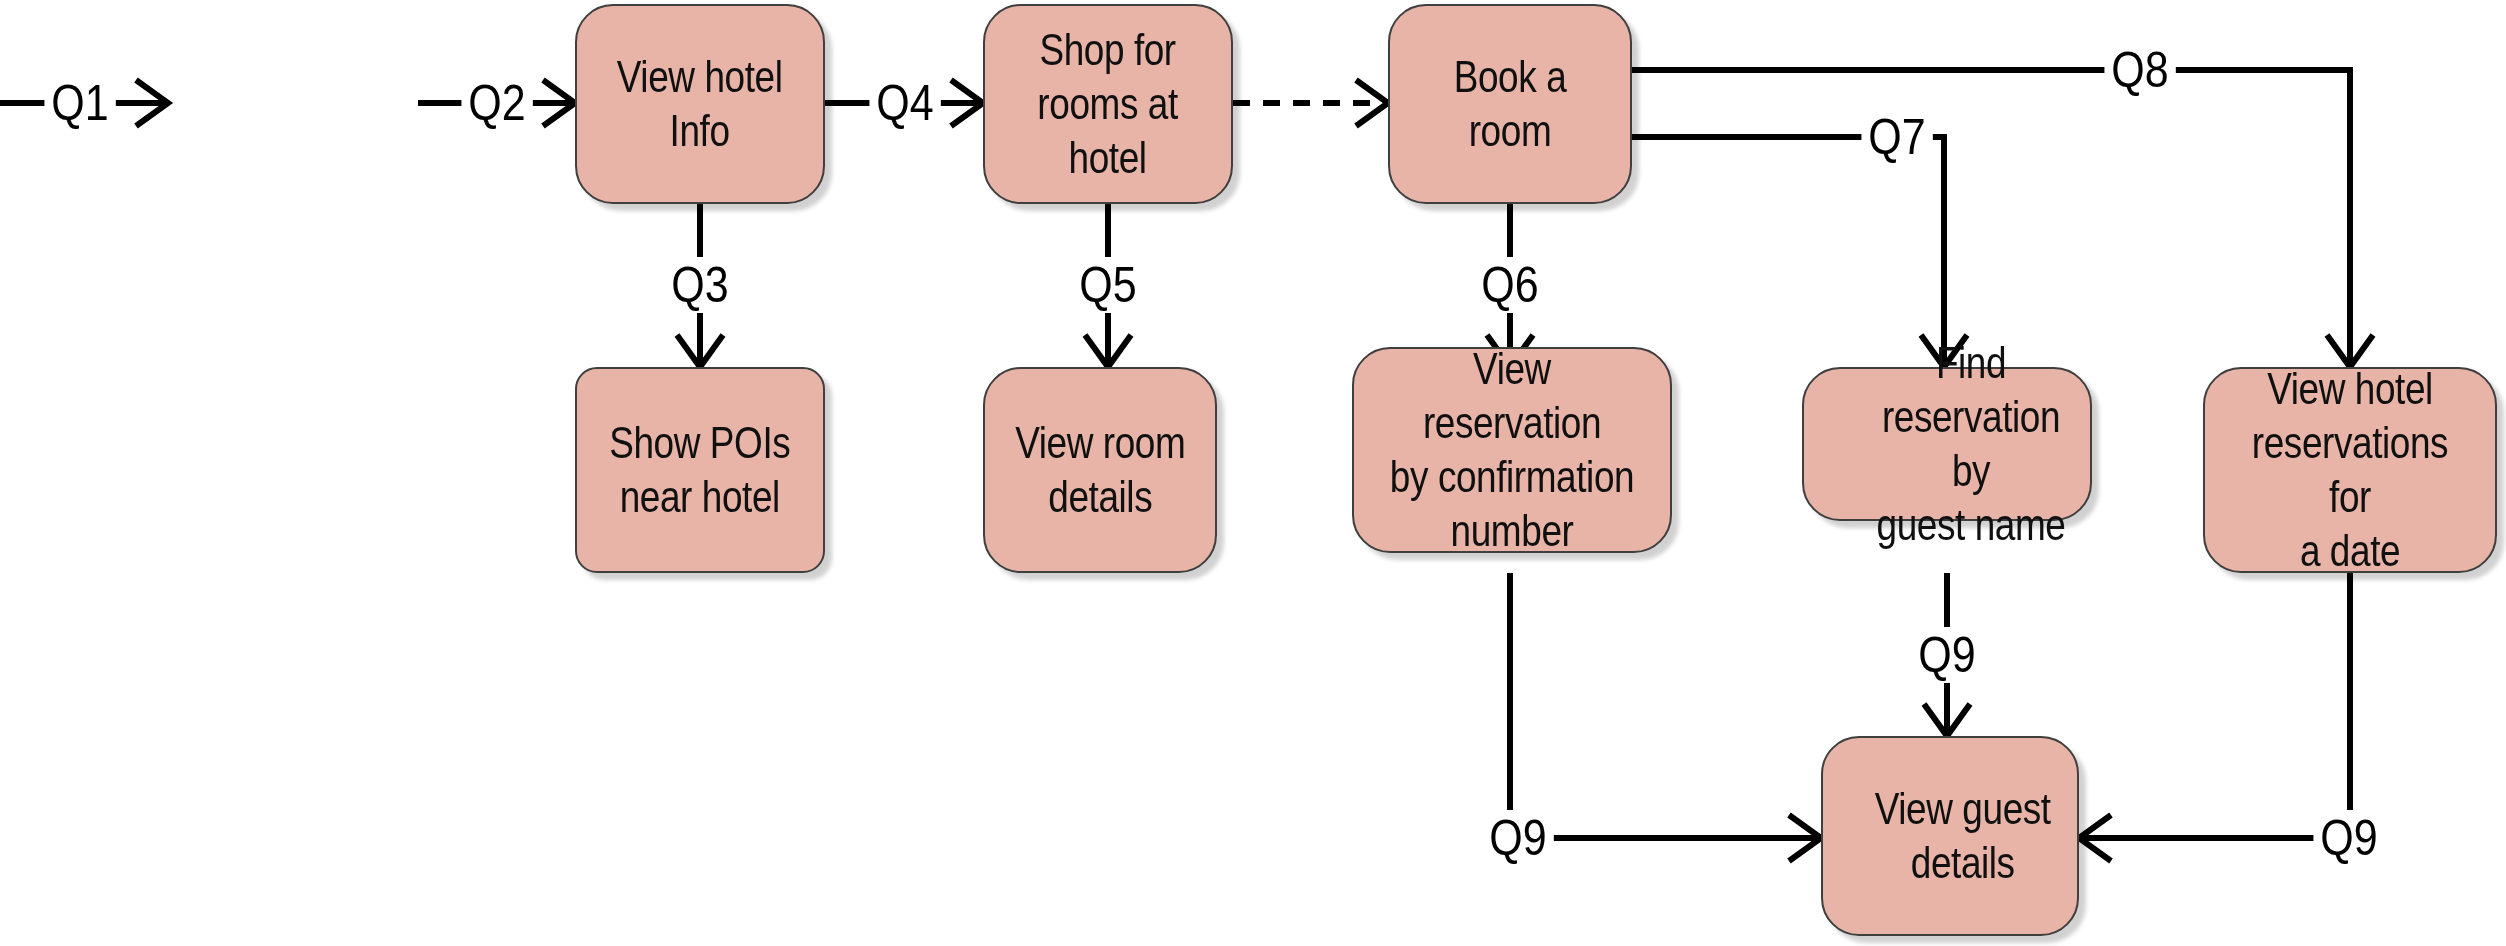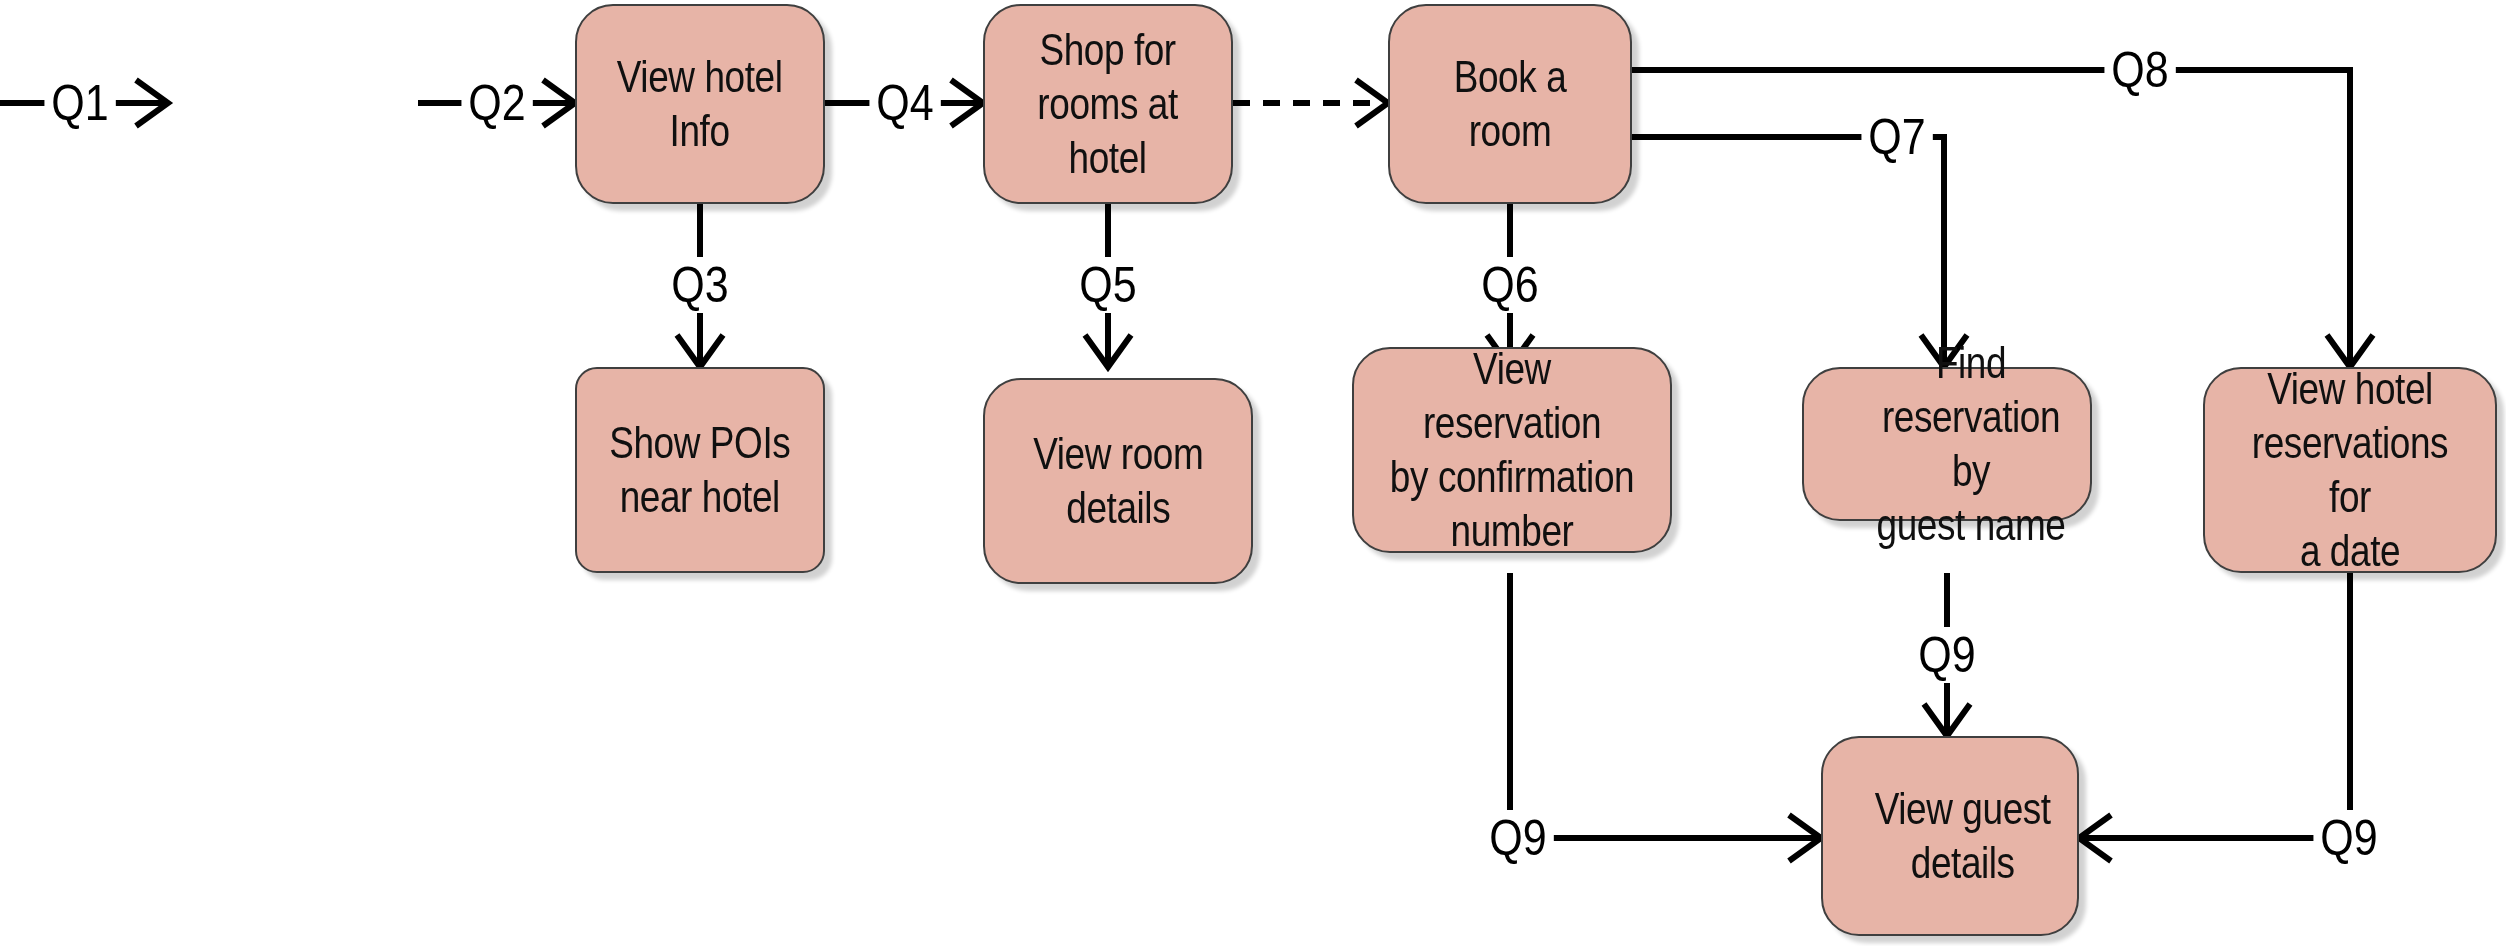--- a/index.html
+++ b/index.html
@@ -119,21 +119,21 @@
 hotel</span>
     </div>
     <div class="node" style="left: 1388px; top: 4px; width: 244px; height: 200px; justify-content: center;">
       <span class="node-label">Book a
 room</span>
     </div>
     <div class="node" style="left: 575px; top: 367px; width: 250px; height: 206px; border-radius: 22px;">
       <span class="node-label">Show POIs
 near hotel</span>
     </div>
-    <div class="node" style="left: 983px; top: 378px; width: 270px; height: 206px;">
+    <div class="node" style="left: 983px; top: 367px; width: 234px; height: 206px;">
       <span class="node-label">View room
 details</span>
     </div>
     <div class="node" style="left: 1352px; top: 347px; width: 320px; height: 206px;">
       <span class="node-label">View reservation
 by confirmation
 number</span>
     </div>
     <div class="node" style="left: 1802px; top: 367px; width: 290px; height: 154px; padding-left: 48px;">
       <span class="node-label">Find

